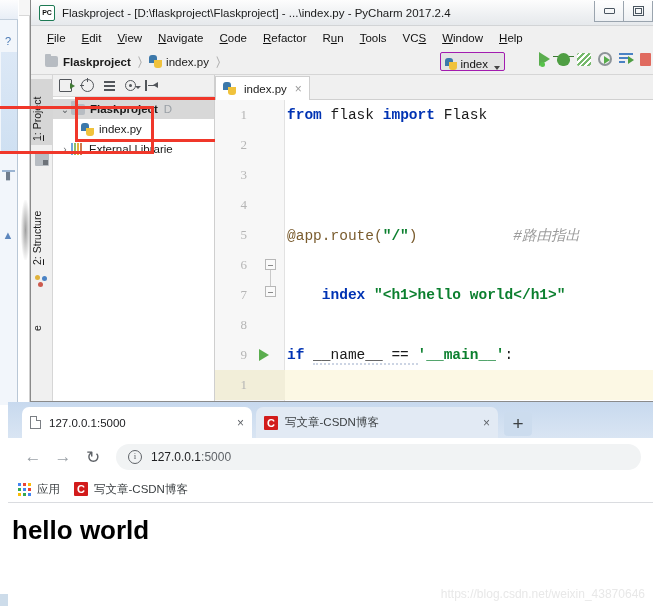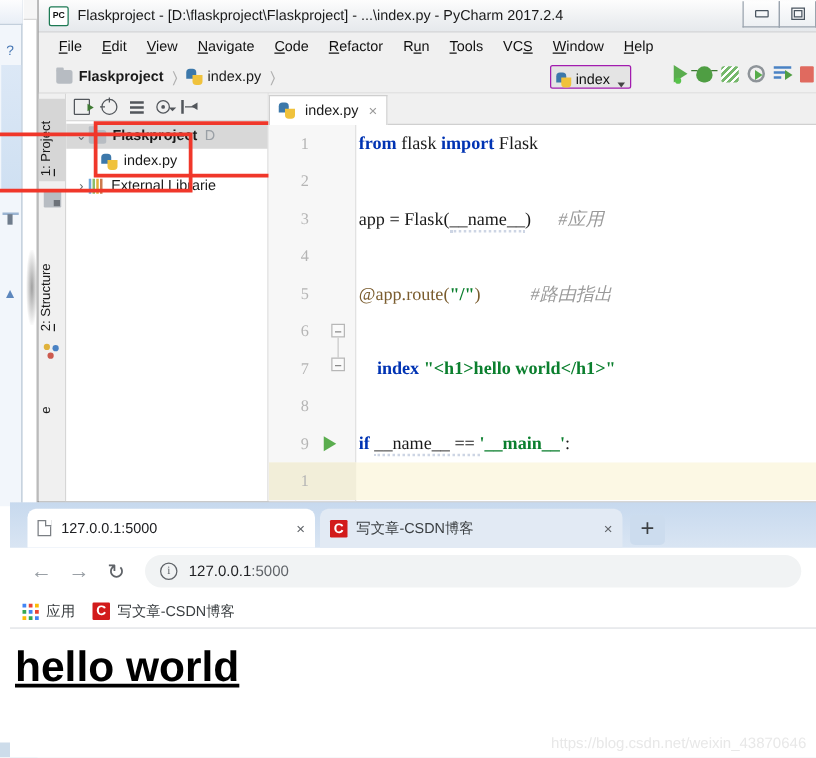--- a/index.html
+++ b/index.html
@@ -385,21 +385,21 @@
   .fold-end {
     position: absolute; left: 10px; top: 6px; width: 11px; height: 11px;
     border: 1px solid #b7b7b7; background: #fafafa;
   }
   .fold-end::after {
     content:""; position:absolute; left:2px; top:4.5px; width:5px; height:1px;
     background:#8a8a8a;
   }
   .code {
     position: relative; z-index: 2;
-    font-family: Liberation Serif, serif;
+    font-family: Liberation Mono, monospace;
     font-size: 14.5px; color: #1a1a1a; white-space: pre;
     padding-left: 2px;
   }
   .kw { color: #0033b3; font-weight: bold; }
   .str { color: #0b7f2e; font-weight: bold; }
   .deco { color: #7a5c2e; }
   .cmt { color: #9a9a9a; font-style: italic; }
   .sq { border-bottom: 2px dotted #cdd5e4; }
 
   
@@ -477,23 +477,22 @@
   .bm-csdn {
     width: 14px; height: 14px; background: #d21b1b; color: #fff;
     font-size: 11px; font-weight: bold; line-height: 14px; text-align: center;
     margin-right: 6px; border-radius: 1px; flex:0 0 auto;
   }
   .ch-page {
     position: relative; height: 103px; background: #ffffff;
   }
   .h1-hello {
     position: absolute; left: 4px; top: 12px;
-    font-size: 34px; font-weight: bold; color: #000;
+    font-size: 26px; font-weight: bold; color: #000;
     font-family: "Liberation Sans", sans-serif;
-    text-decoration: underline;
   }
   .redbox-hello { left: -6px; top: 106px; width: 160px; height: 48px; }
   .watermark {
     position: absolute; right: 8px; bottom: 5px;
     font-size: 12px; color: #e8e8e8;
     font-family: "Liberation Sans", sans-serif;
   }
 </style>
 </head>
 <body>
@@ -650,21 +649,20 @@
                 <div class="code"><span class="kw">from </span><span>flask </span><span class="kw">import </span><span>Flask</span></div>
               </div>
               <div class="cline">
                 <div class="ln">2</div>
                 <div class="gutter-mark"></div>
                 <div class="code"></div>
               </div>
               <div class="cline">
                 <div class="ln">3</div>
                 <div class="gutter-mark"></div>
-                <div class="code"><span>app = Flask(</span><span class="sq">__name__</span><span>)      </span><span class="cmt">#应用</span></div>
               </div>
               <div class="cline">
                 <div class="ln">4</div>
                 <div class="gutter-mark"></div>
                 <div class="code"></div>
               </div>
               <div class="cline">
                 <div class="ln">5</div>
                 <div class="gutter-mark"></div>
                 <div class="code"><span class="deco">@app.route(</span><span class="str">"/"</span><span class="deco">)</span><span>           </span><span class="cmt">#路由指出</span></div>

